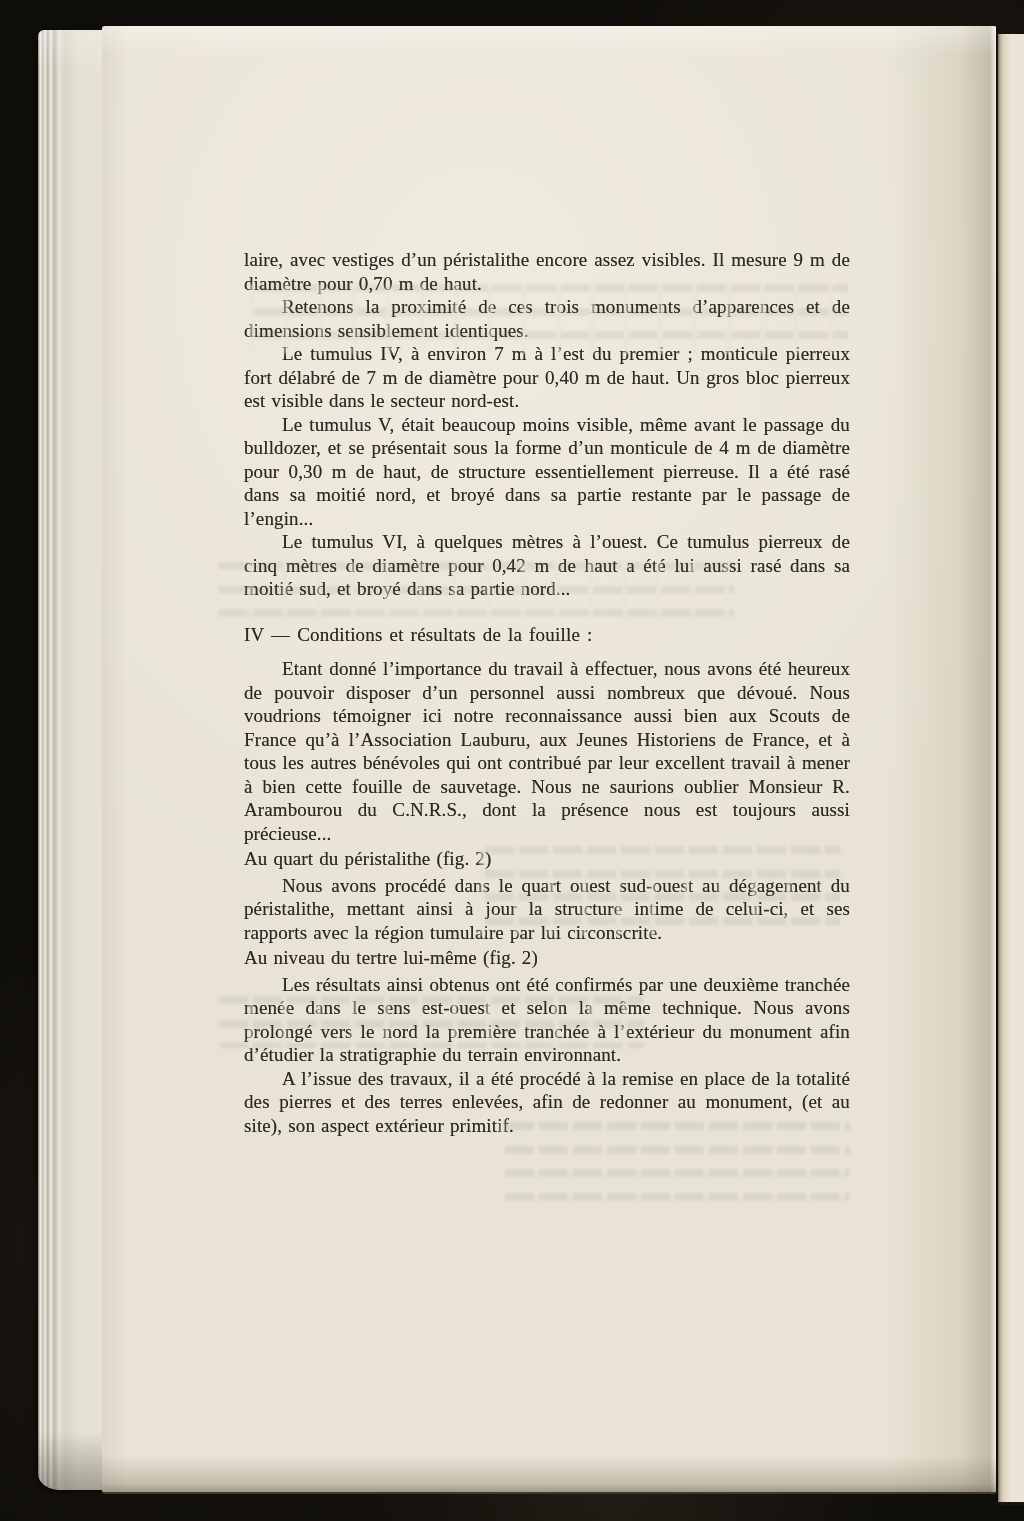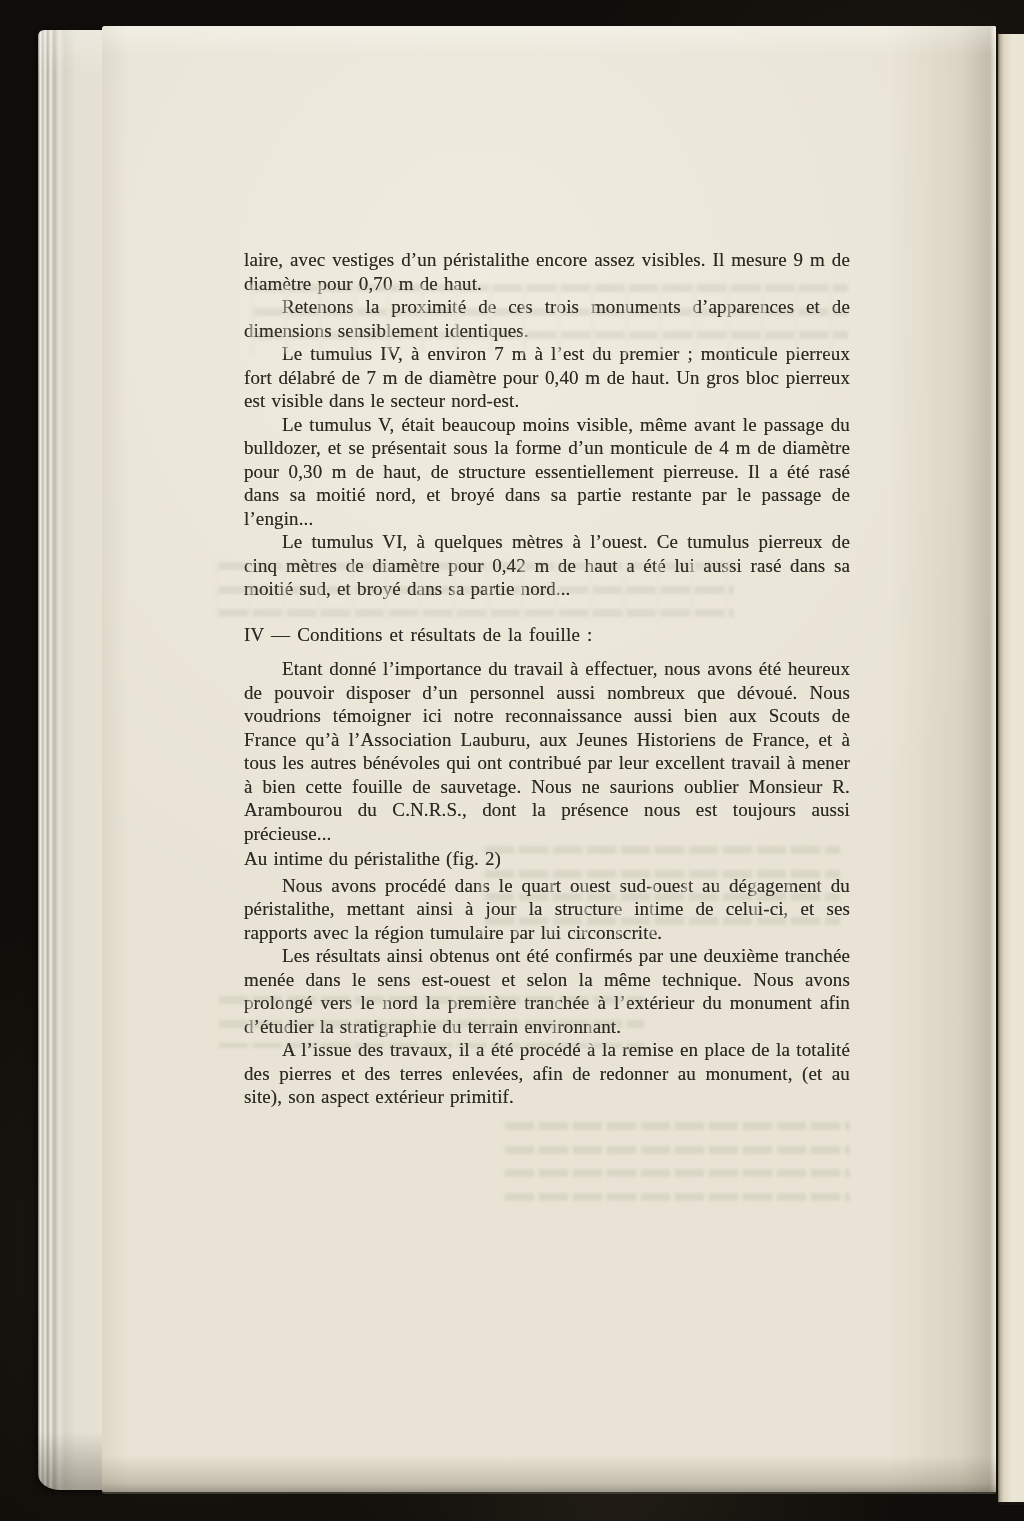--- a/index.html
+++ b/index.html
@@ -92,22 +92,23 @@
 
 
     <div class="page-body">
         <p class="blk p noindent" lang="fr"><span>laire, avec vestiges d’un péristalithe encore assez visibles. Il mesure 9 m de diamètre pour 0,70 m de haut.</span></p>
         <p class="blk p" lang="fr"><span>Retenons la proximité de ces trois monuments d’apparences et de dimensions sensiblement identiques.</span></p>
         <p class="blk p" lang="fr"><span class="it">Le tumulus IV,</span><span> à environ 7 m à l’est du premier ; monticule pierreux fort délabré de 7 m de diamètre pour 0,40 m de haut. Un gros bloc pierreux est visible dans le secteur nord-est.</span></p>
         <p class="blk p" lang="fr"><span class="it">Le tumulus V,</span><span> était beaucoup moins visible, même avant le passage du bulldozer, et se présentait sous la forme d’un monticule de 4 m de diamètre pour 0,30 m de haut, de structure essentiellement pierreuse. Il a été rasé dans sa moitié nord, et broyé dans sa partie restante par le passage de l’engin...</span></p>
         <p class="blk p" lang="fr"><span class="it">Le tumulus VI,</span><span> à quelques mètres à l’ouest. Ce tumulus pierreux de cinq mètres de diamètre pour 0,42 m de haut a été lui aussi rasé dans sa moitié sud, et broyé dans sa partie nord...</span></p>
         <div class="blk heading-bold" lang="fr"><span>IV — Conditions et résultats de la fouille :</span></div>
         <p class="blk p" lang="fr"><span>Etant donné l’importance du travail à effectuer, nous avons été heureux de pouvoir disposer d’un personnel aussi nombreux que dévoué. Nous voudrions témoigner ici notre reconnaissance aussi bien aux Scouts de France qu’à l’Association Lauburu, aux Jeunes Historiens de France, et à tous les autres bénévoles qui ont contribué par leur excellent travail à mener à bien cette fouille de sauvetage. Nous ne saurions oublier Monsieur R. Arambourou du C.N.R.S., dont la présence nous est toujours aussi précieuse...</span></p>
-        <div class="blk subheading" lang="fr"><span class="it">Au intime du péristalithe</span><span> (fig. 2)</span></div>
+        <div class="blk subheading" lang="fr"><span class="it">Au quart du péristalithe</span><span> (fig. 2)</span></div>
         <p class="blk p" lang="fr"><span>Nous avons procédé dans le quart ouest sud-ouest au dégagement du péristalithe, mettant ainsi à jour la structure intime de celui-ci, et ses rapports avec la région tumulaire par lui circonscrite.</span></p>
+        <div class="blk subheading" lang="fr"><span class="it">Au niveau du tertre lui-même</span><span> (fig. 2)</span></div>
         <p class="blk p" lang="fr"><span>Les résultats ainsi obtenus ont été confirmés par une deuxième tranchée menée dans le sens est-ouest et selon la même technique. Nous avons prolongé vers le nord la première tranchée à l’extérieur du monument afin d’étudier la stratigraphie du terrain environnant.</span></p>
         <p class="blk p" lang="fr"><span>A l’issue des travaux, il a été procédé à la remise en place de la totalité des pierres et des terres enlevées, afin de redonner au monument, (et au site), son aspect extérieur primitif.</span></p>
       </div>
 
     <div class="ghost" style="left:148px;top:258px;width:598px;height:70px;"></div>
     <div class="ghost" style="left:112px;top:536px;width:520px;height:60px;"></div>
     <div class="ghost" style="left:378px;top:820px;width:360px;height:90px;"></div>
     <div class="ghost" style="left:112px;top:970px;width:430px;height:52px;"></div>
     <div class="ghost" style="left:398px;top:1096px;width:350px;height:92px;"></div>
   </div>

